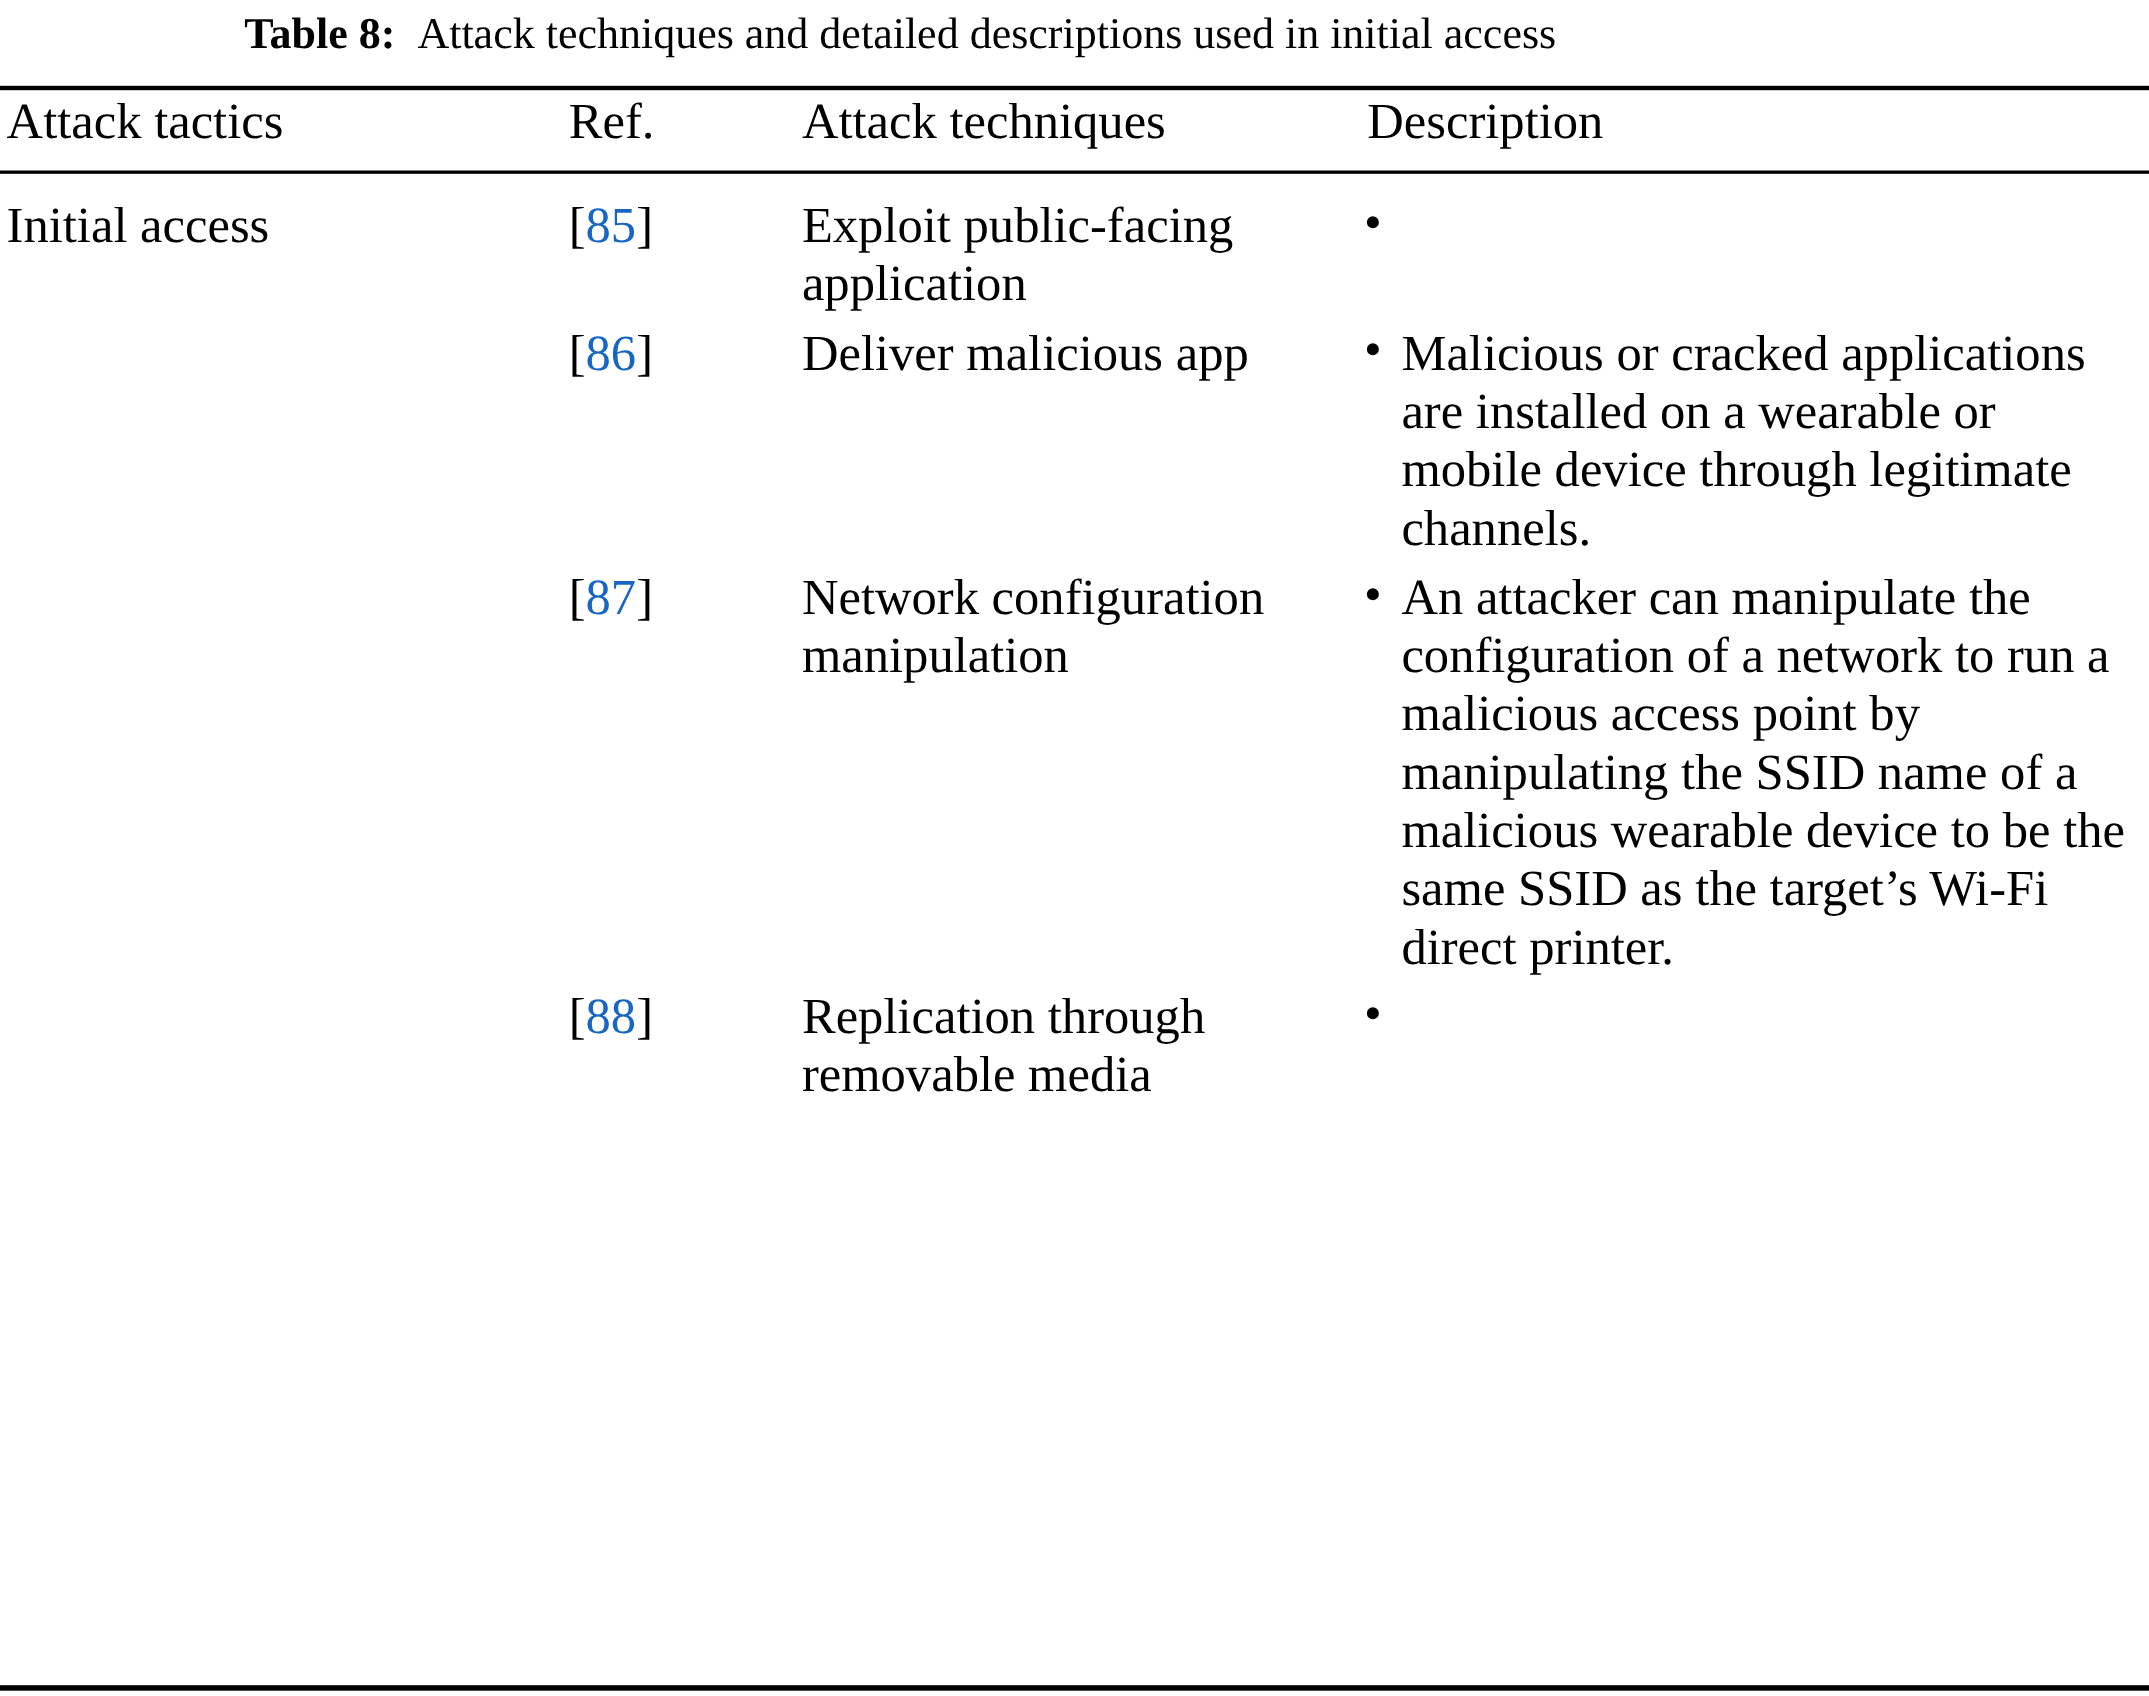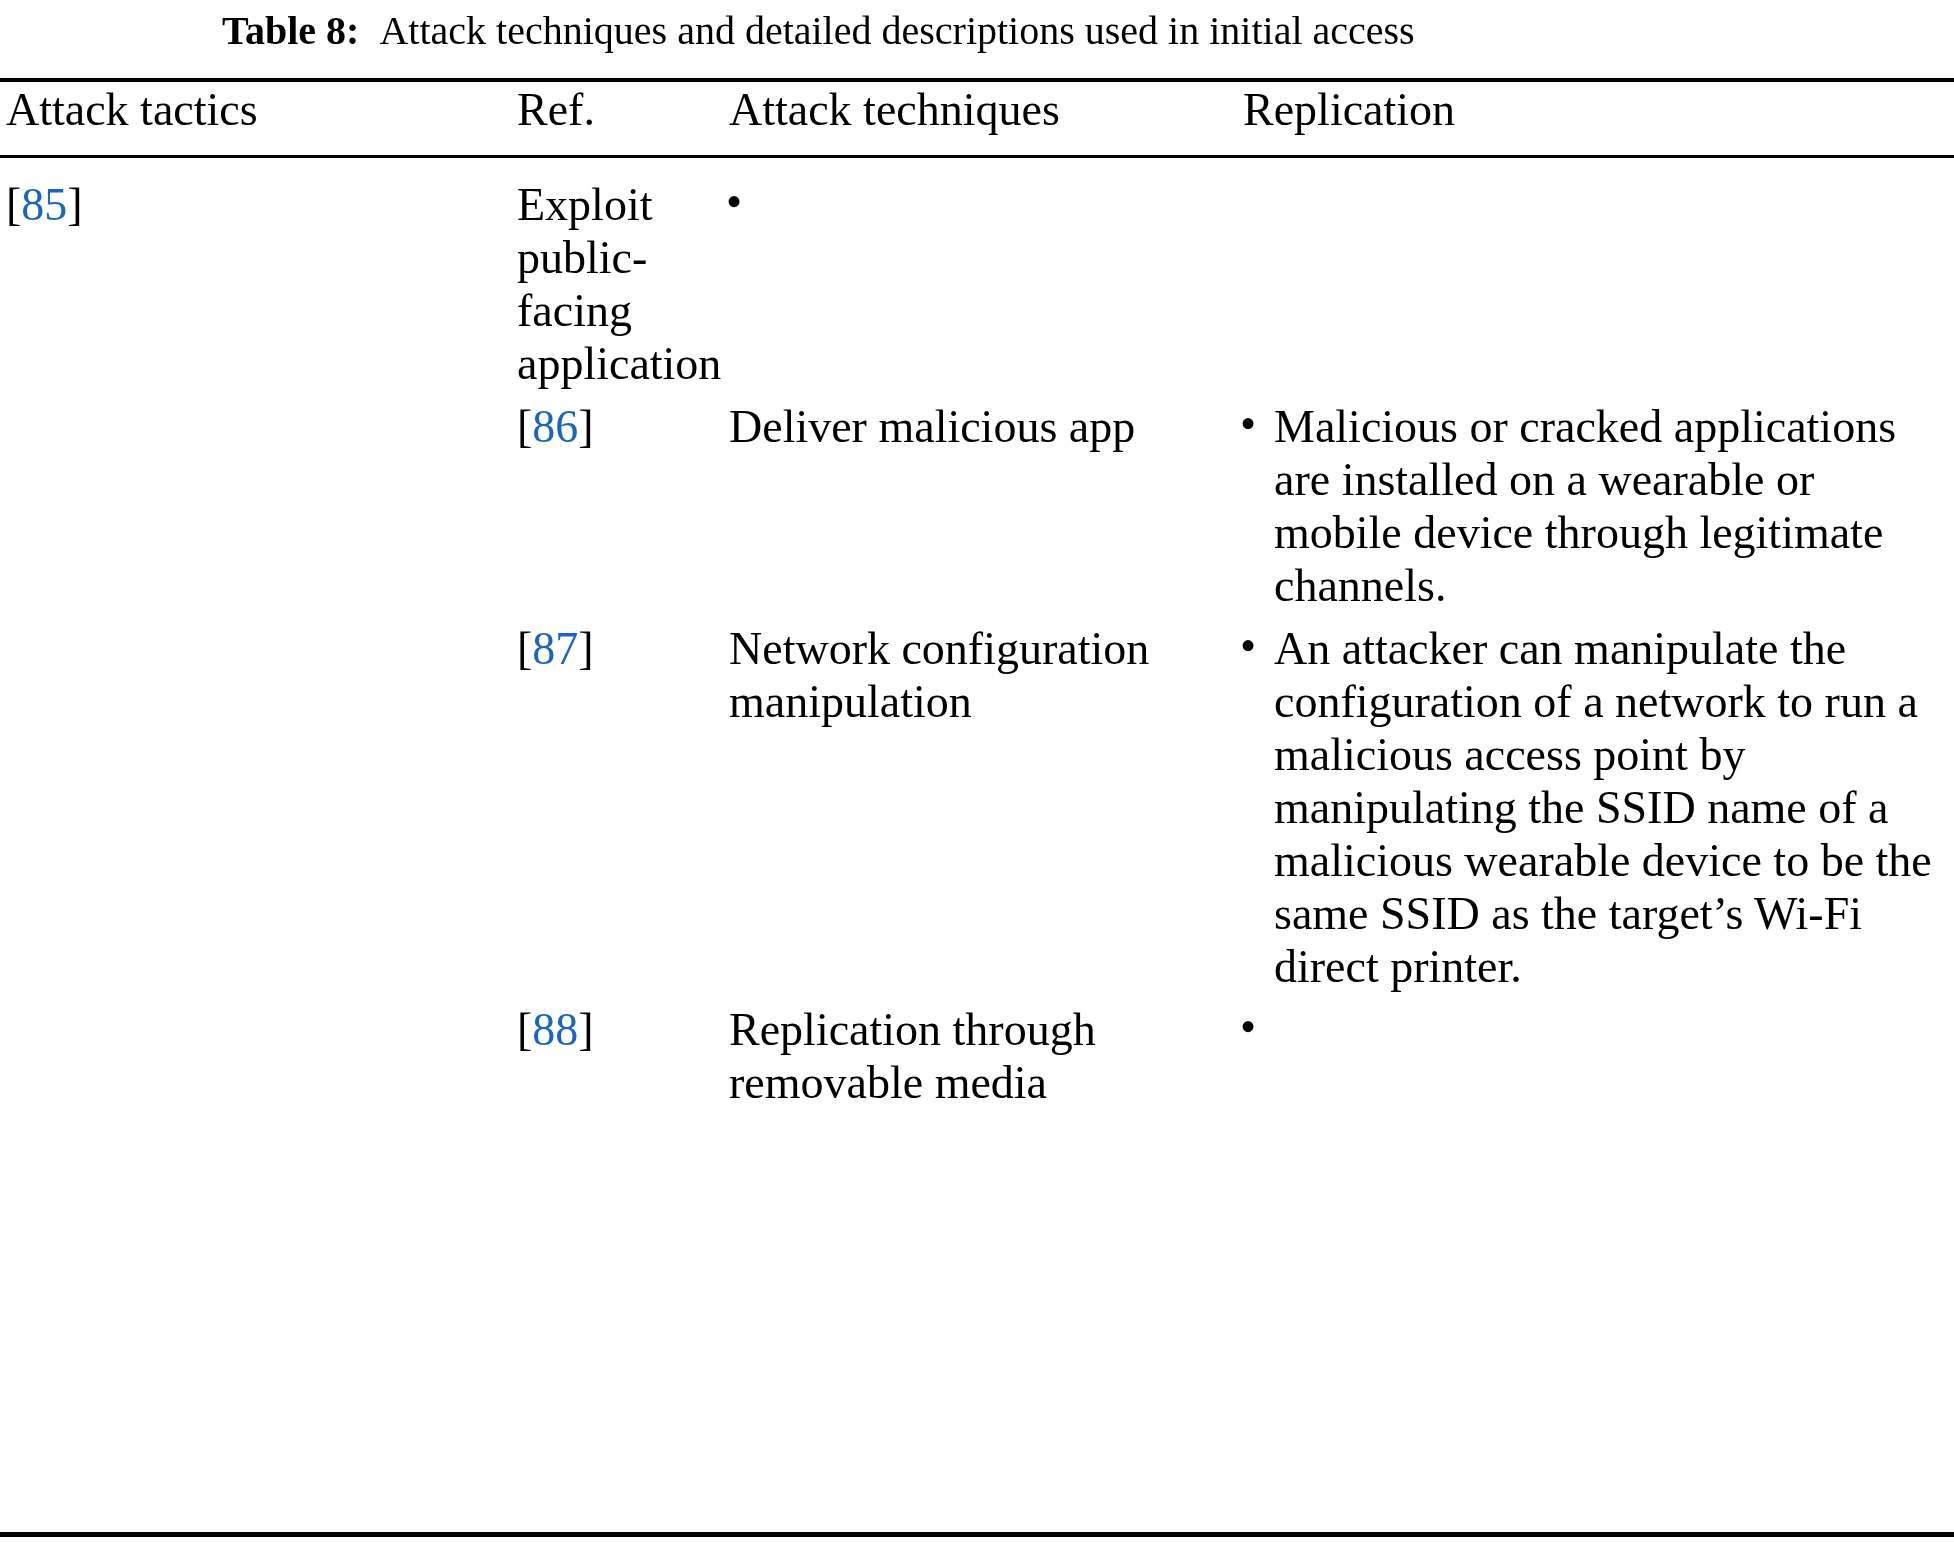--- a/index.html
+++ b/index.html
@@ -48,28 +48,29 @@
 <div class="title">
   <span class="cap-label">Table 8:</span><span>Attack techniques and detailed descriptions used in initial access</span>
 </div>
 
 <div class="rule rule-top"></div>
 
 <div class="header-row grid">
   <div class="cell">Attack tactics</div>
   <div class="cell">Ref.</div>
   <div class="cell">Attack techniques</div>
-  <div class="cell">Replication</div>
+  <div class="cell">Description</div>
 </div>
 
 <div class="rule rule-head"></div>
 
 <div class="body-rows">
 
   <div class="trow grid">
+    <div class="cell">Initial access</div>
     <div class="cell"><span>[</span><a class="ref-num">85</a><span>]</span></div>
     <div class="cell cell-technique">Exploit public-facing application</div>
     <div class="cell cell-desc">
       <span class="bullet">•</span>
     </div>
   </div>
 
   <div class="trow grid">
     <div class="cell"></div>
     <div class="cell"><span>[</span><a class="ref-num">86</a><span>]</span></div>

